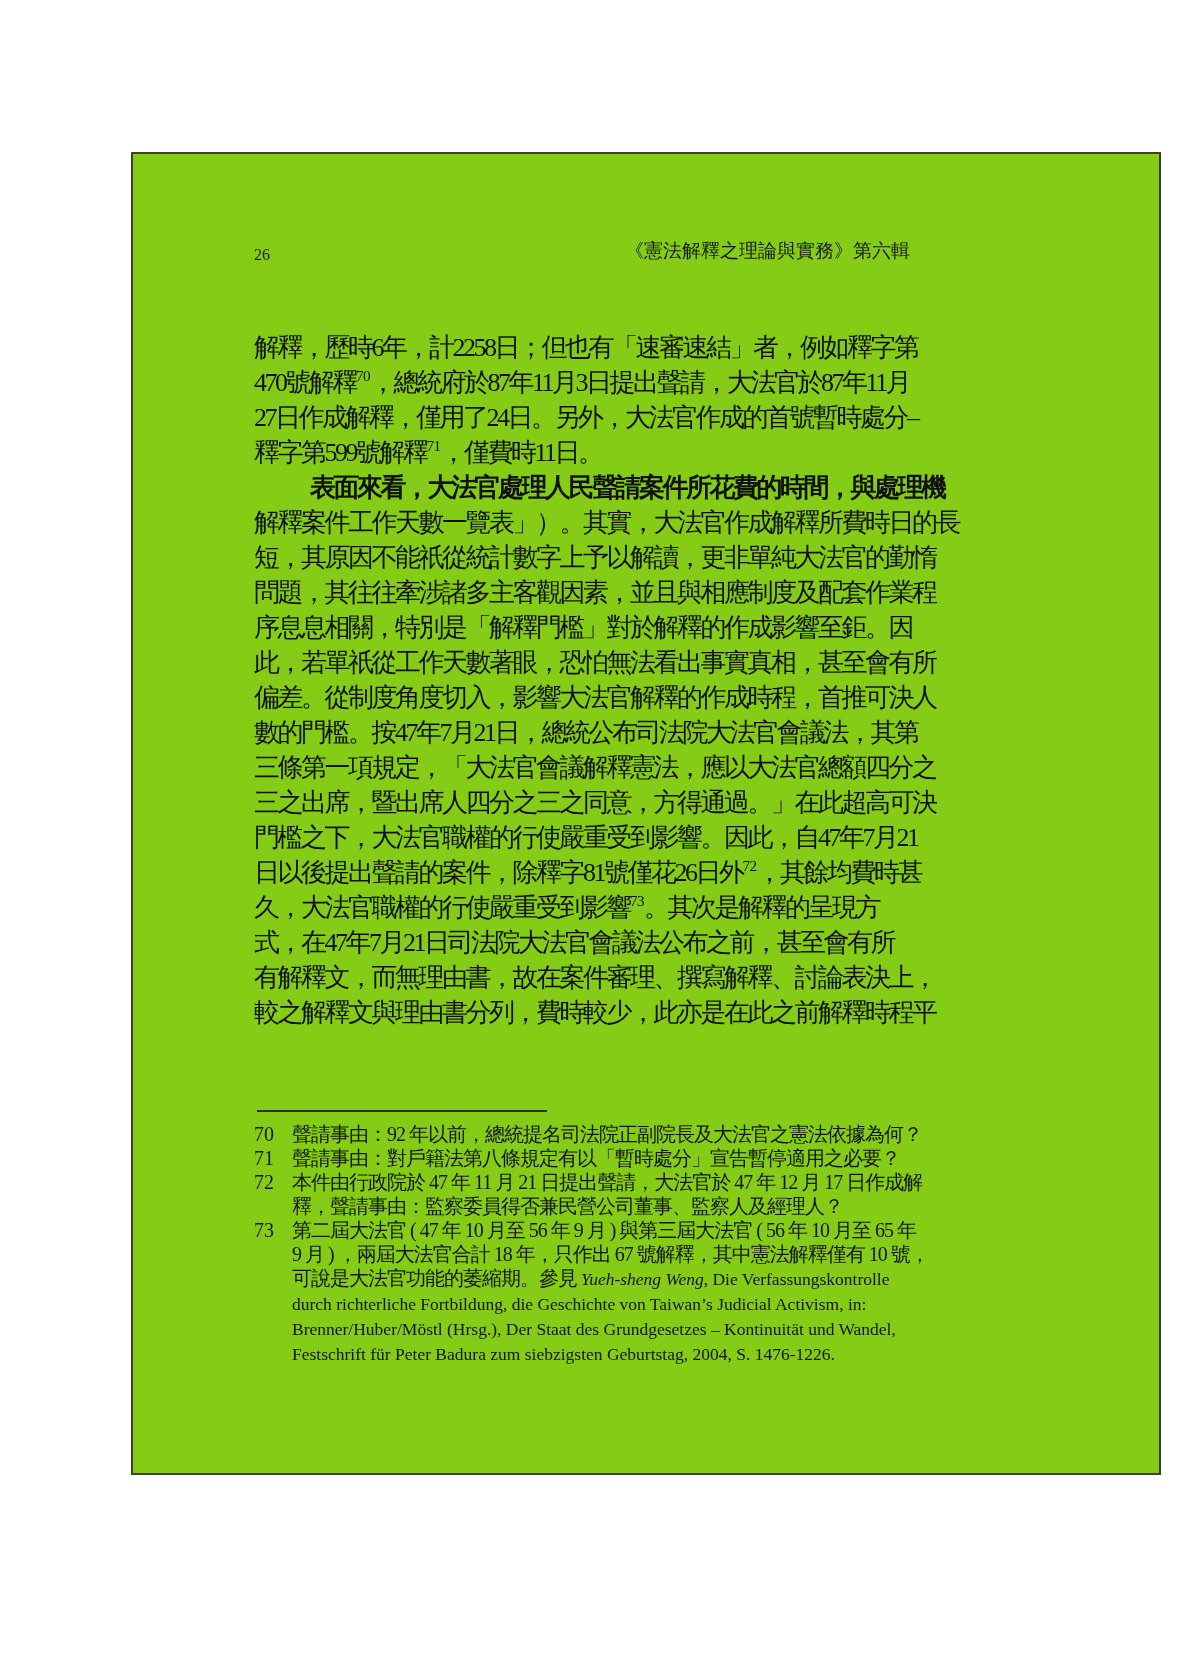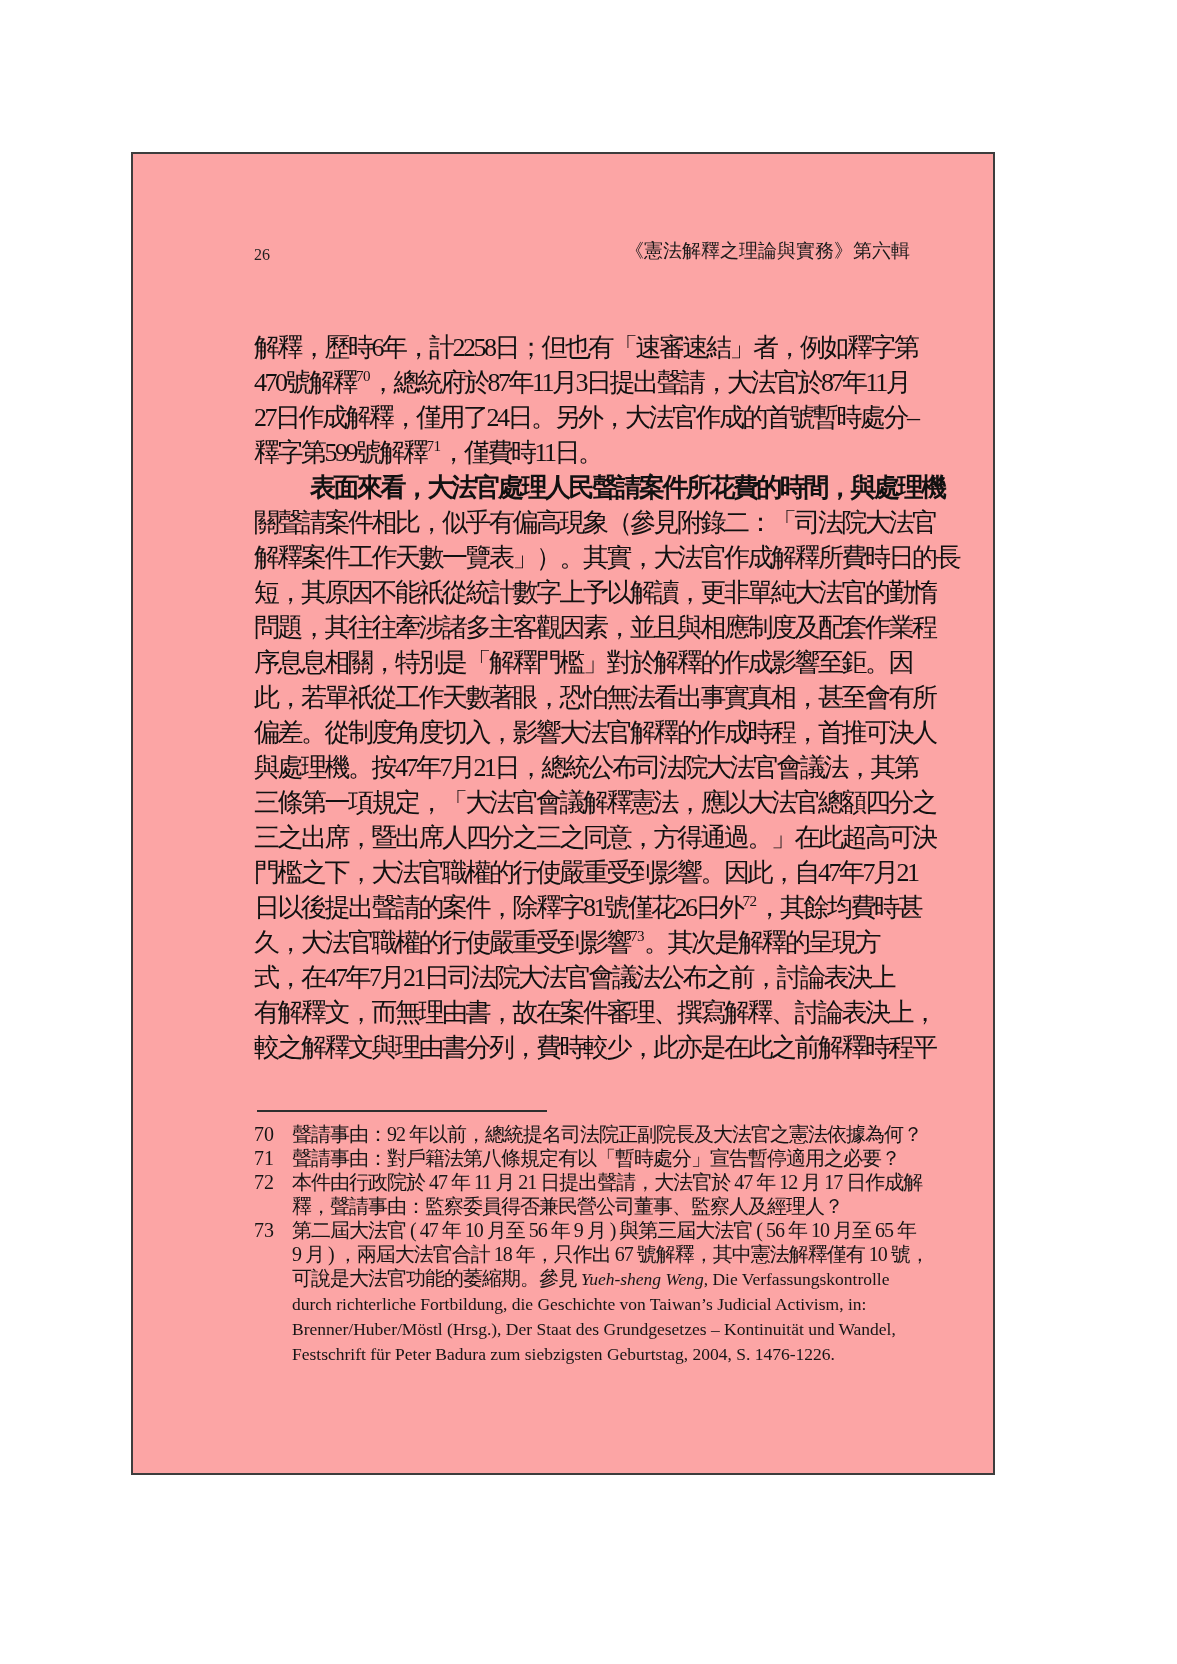--- a/index.html
+++ b/index.html
@@ -6,23 +6,23 @@
   html, body { margin: 0; padding: 0; }
   body {
     width: 1177px; height: 1664px;
     background: #ffffff; color: #161616;
     font-family: "Liberation Serif", "DejaVu Serif", serif;
     position: relative;
     overflow: hidden;
   }
   .page-frame {
     position: absolute; left: 131px; top: 152px;
-    width: 864px; height: 1323px;
+    width: 1030px; height: 1323px;
     border: 2px solid #3d3d3d;
-    background: #fca5a5;
+    background: #84cc16;
   }
   .running-header {
     position: absolute; left: 121px; top: 84px; width: 656px;
     display: flex; justify-content: space-between; align-items: flex-end;
   }
   .page-num { font-size: 16px; color: #222; }
   .header-title { font-size: 19px; color: #1a1a1a; }
   .body-text {
     position: absolute; left: 121px; top: 176px; width: 660px;
     font-size: 26px; line-height: 35px; letter-spacing: -2.5px;
@@ -59,34 +59,33 @@
 
   <div class="body-text" id="body-text">
       <div>
         <div class="line"><span>解釋，歷時6年，計2258日；但也有「速審速結」者，例如釋字第</span></div>
         <div class="line"><span>470號解釋</span><sup>70</sup><span>，總統府於87年11月3日提出聲請，大法官於87年11月</span></div>
         <div class="line"><span>27日作成解釋，僅用了24日。另外，大法官作成的首號暫時處分–</span></div>
         <div class="line"><span>釋字第599號解釋</span><sup>71</sup><span>，僅費時11日。</span></div>
       </div>
       <div>
         <div class="line indent"><span>表面來看，大法官處理人民聲請案件所花費的時間，與處理機</span></div>
-        <div class="line"><span>關聲請案件相比，似乎有偏高現象（參見附錄二：「司法院大法官</span></div>
         <div class="line"><span>解釋案件工作天數一覽表」）。其實，大法官作成解釋所費時日的長</span></div>
         <div class="line"><span>短，其原因不能祇從統計數字上予以解讀，更非單純大法官的勤惰</span></div>
         <div class="line"><span>問題，其往往牽涉諸多主客觀因素，並且與相應制度及配套作業程</span></div>
         <div class="line"><span>序息息相關，特別是「解釋門檻」對於解釋的作成影響至鉅。因</span></div>
         <div class="line"><span>此，若單祇從工作天數著眼，恐怕無法看出事實真相，甚至會有所</span></div>
         <div class="line"><span>偏差。從制度角度切入，影響大法官解釋的作成時程，首推可決人</span></div>
-        <div class="line"><span>與處理機。按47年7月21日，總統公布司法院大法官會議法，其第</span></div>
+        <div class="line"><span>數的門檻。按47年7月21日，總統公布司法院大法官會議法，其第</span></div>
         <div class="line"><span>三條第一項規定，「大法官會議解釋憲法，應以大法官總額四分之</span></div>
         <div class="line"><span>三之出席，暨出席人四分之三之同意，方得通過。」在此超高可決</span></div>
         <div class="line"><span>門檻之下，大法官職權的行使嚴重受到影響。因此，自47年7月21</span></div>
         <div class="line"><span>日以後提出聲請的案件，除釋字81號僅花26日外</span><sup>72</sup><span>，其餘均費時甚</span></div>
         <div class="line"><span>久，大法官職權的行使嚴重受到影響</span><sup>73</sup><span>。其次是解釋的呈現方</span></div>
-        <div class="line"><span>式，在47年7月21日司法院大法官會議法公布之前，討論表決上</span></div>
+        <div class="line"><span>式，在47年7月21日司法院大法官會議法公布之前，甚至會有所</span></div>
         <div class="line"><span>有解釋文，而無理由書，故在案件審理、撰寫解釋、討論表決上，</span></div>
         <div class="line"><span>較之解釋文與理由書分列，費時較少，此亦是在此之前解釋時程平</span></div>
       </div>
     </div>
 
   <div class="footnote-sep"></div>
 
   <div class="footnotes" id="footnotes">
       <div class="footnote">
         <span class="fn-num">70</span>

